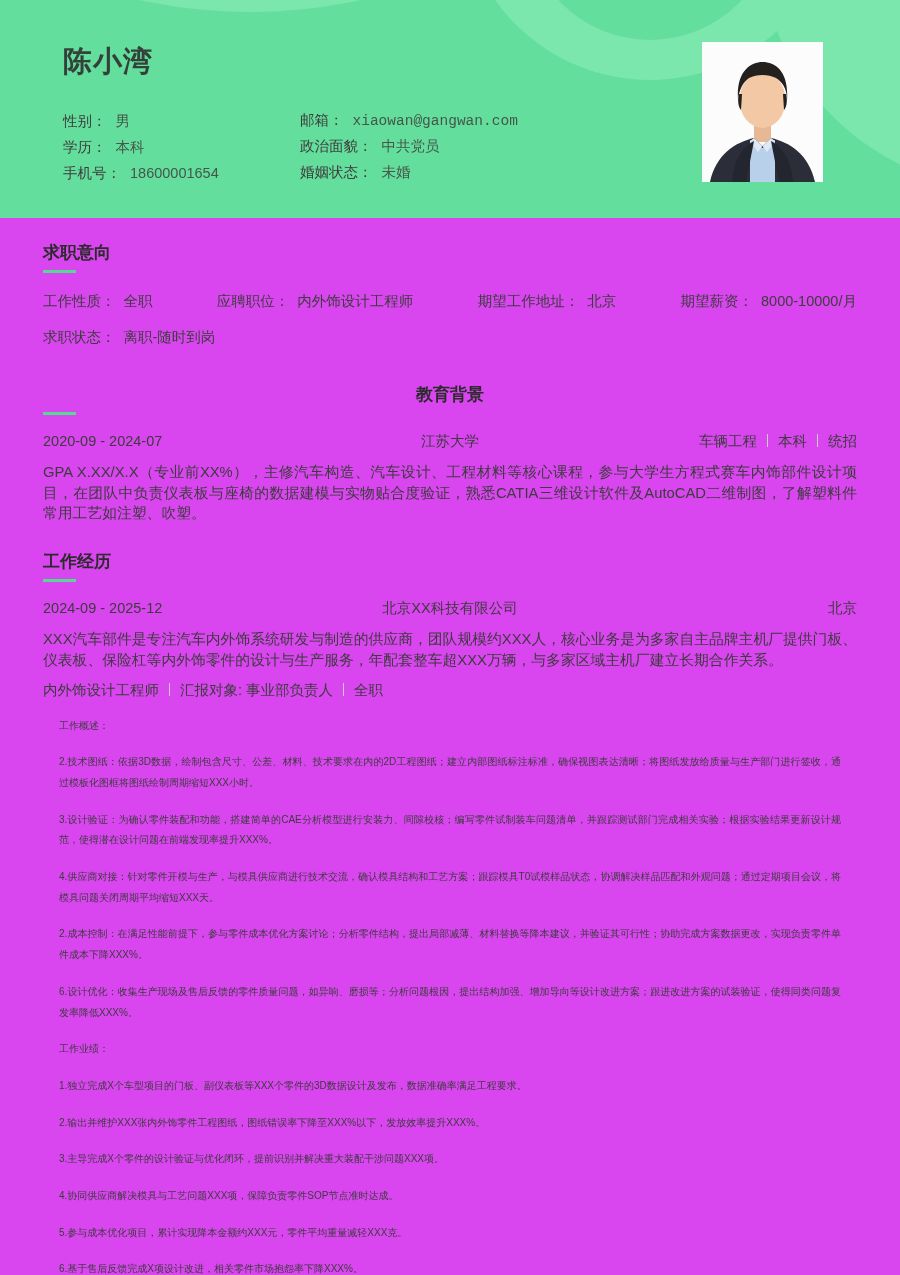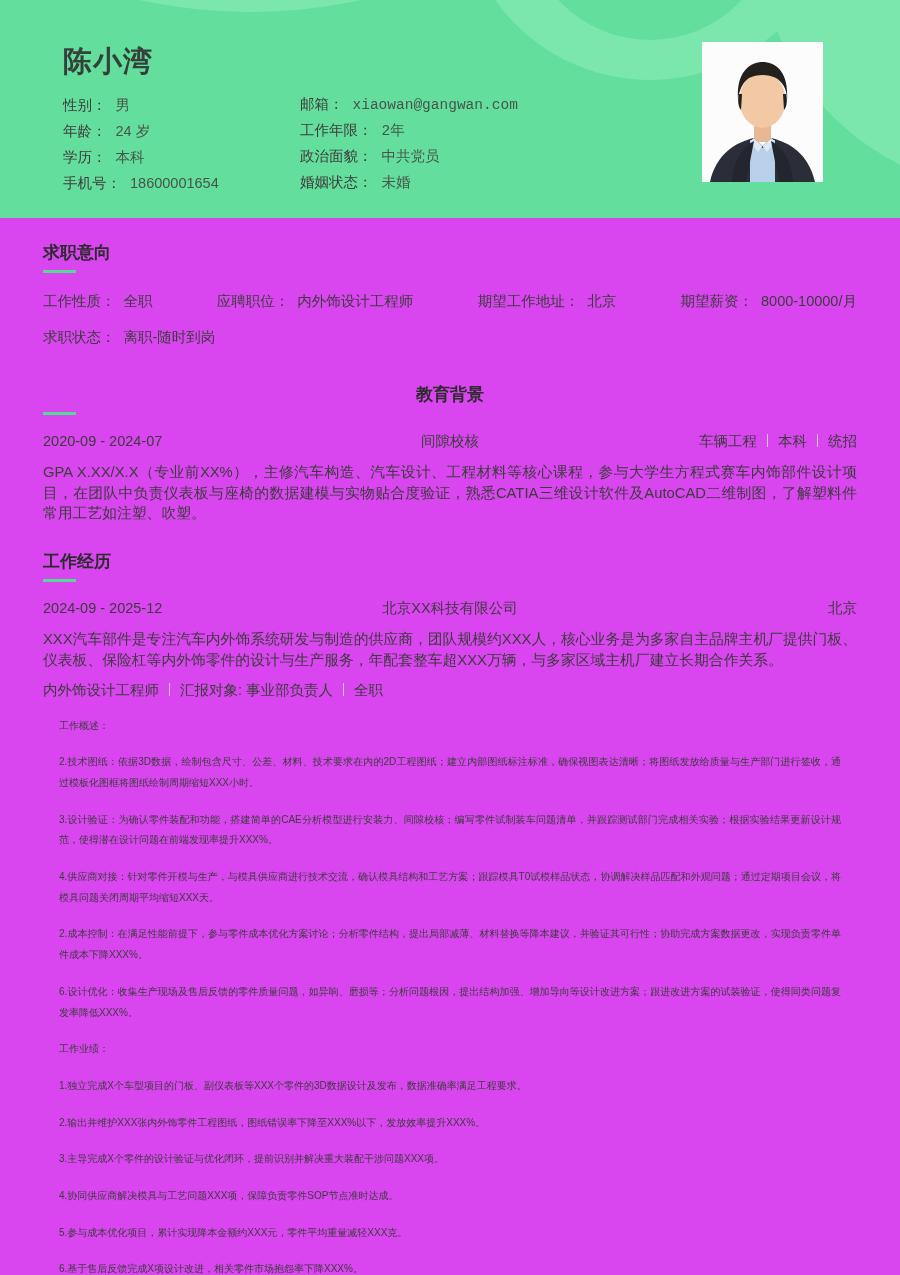--- a/index.html
+++ b/index.html
@@ -9,21 +9,21 @@
 
   
   .header { position:relative; height:218px; background:#64DE9C; overflow:hidden; }
   .deco { position:absolute; border-radius:50%; }
   .deco-ring-outer { width:380px; height:380px; left:460px; top:-300px; background:#7CE7AD; }
   .deco-ring-inner { width:250px; height:250px; left:525px; top:-210px; background:#64DE9C; }
   .deco-topright  { width:500px; height:500px; left:760px; top:-310px; background:#7CE7AD; }
   .deco-topleft   { width:1020px; height:1020px; left:-260px; top:-1008px; background:#7CE7AD; }
 
   .name { position:absolute; left:63px; top:42px; font-size:29px; font-weight:bold; color:#33413A; letter-spacing:1px; }
-  .hinfo { position:absolute; left:63px; top:92px; width:620px; }
+  .hinfo { position:absolute; left:63px; top:108px; width:620px; }
   .hrow { display:flex; height:26px; line-height:26px; font-size:14.5px; color:#45564B; }
   .hcell { width:237px; white-space:nowrap; }
   .hcell .val { margin-left:9px; }
   .hcell.wide { width:380px;font-family:Liberation Mono, monospace; }
 
   .photo { position:absolute; left:702px; top:42px; width:121px; height:140px; }
 
   
   .content { padding:0 43px; }
   .sec-title { font-size:17px; font-weight:bold; color:#2B2B2B; line-height:20px; }
@@ -64,24 +64,20 @@
     <div class="deco deco-topright"></div>
 
     <div class="name">陈小湾</div>
 
     <div class="hinfo">
       <div class="hrow">
         <div class="hcell"><span class="lbl">性别：</span><span class="val">男</span></div>
         <div class="hcell wide"><span class="lbl">邮箱：</span><span class="val">xiaowan@gangwan.com</span></div>
       </div>
       <div class="hrow">
-        <div class="hcell"><span class="lbl">年龄：</span><span class="val">24 岁</span></div>
-        <div class="hcell wide"><span class="lbl">工作年限：</span><span class="val">2年</span></div>
-      </div>
-      <div class="hrow">
         <div class="hcell"><span class="lbl">学历：</span><span class="val">本科</span></div>
         <div class="hcell wide"><span class="lbl">政治面貌：</span><span class="val">中共党员</span></div>
       </div>
       <div class="hrow">
         <div class="hcell"><span class="lbl">手机号：</span><span class="val">18600001654</span></div>
         <div class="hcell wide"><span class="lbl">婚姻状态：</span><span class="val">未婚</span></div>
       </div>
     </div>
 
     <div class="photo">
@@ -116,21 +112,21 @@
       <div class="intent-row2 lv">
         <span>求职状态：</span><span class="val">离职-随时到岗</span>
       </div>
     </div>
 
     <div>
       <div class="sec-title mt-edu">教育背景</div>
       <div class="underline"></div>
       <div class="row3">
         <span class="left">2020-09 - 2024-07</span>
-        <span class="mid">间隙校核</span>
+        <span class="mid">江苏大学</span>
         <span class="right">
           <span>车辆工程</span><span class="sep"></span><span>本科</span><span class="sep"></span><span>统招</span>
         </span>
       </div>
       <p class="para">GPA X.XX/X.X（专业前XX%），主修汽车构造、汽车设计、工程材料等核心课程，参与大学生方程式赛车内饰部件设计项目，在团队中负责仪表板与座椅的数据建模与实物贴合度验证，熟悉CATIA三维设计软件及AutoCAD二维制图，了解塑料件常用工艺如注塑、吹塑。</p>
     </div>
 
     <div>
       <div class="sec-title mt-work">工作经历</div>
       <div class="underline"></div>

